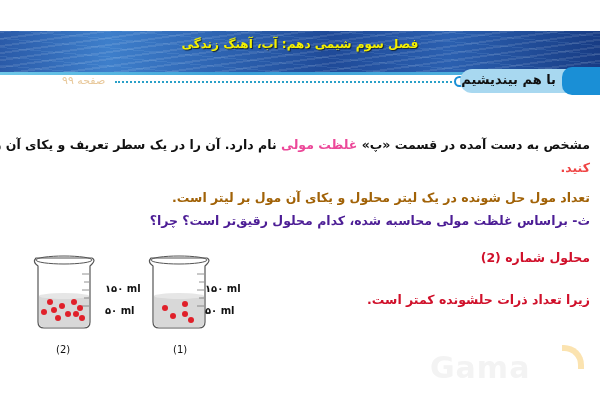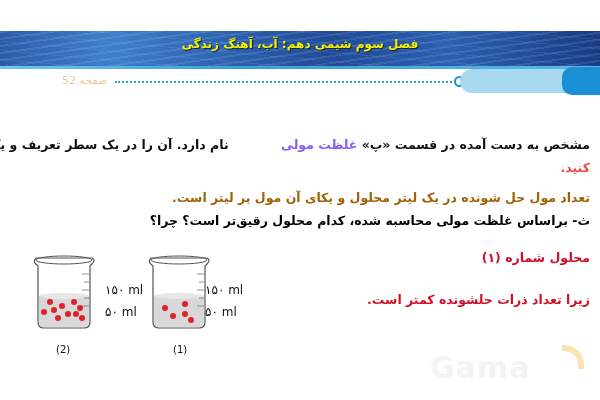--- a/index.html
+++ b/index.html
@@ -1,20 +1,20 @@
 <!DOCTYPE html>
 <html><head>
   <meta charset="utf-8">
   <style>
     * { margin: 0; padding: 0; box-sizing: border-box; }
     html, body { width: 600px; height: 400px; overflow: hidden; background: #ffffff; }
     body { position: relative; font-family: "DejaVu Sans", sans-serif; }
 
     .banner {
-      position: absolute; left: 0; top: 31px; width: 600px; height: 38px;
+      position: absolute; left: 0; top: 31px; width: 600px; height: 44px;
       background: linear-gradient(90deg, #2a5aa8 0%, #3e7fcb 18%, #2f66b4 35%, #1f4a98 55%, #2b60b0 75%, #183c84 100%);
       overflow: hidden;
       text-decoration: underline;
     }
     .banner::before {
       content: ""; position: absolute; inset: 0;
       background:
         repeating-linear-gradient(172deg, rgba(255,255,255,0.10) 0 2px, rgba(255,255,255,0) 2px 7px),
         repeating-linear-gradient(5deg, rgba(180,220,255,0.10) 0 1px, rgba(0,0,0,0) 1px 9px);
     }
@@ -51,62 +51,63 @@
       position: absolute; left: 115px; top: 81px; width: 337px; height: 0;
       border-top: 2px dotted #2aa0c8;
     }
     .page-number {
       position: absolute; left: 62px; top: 74px; font-size: 11px; color: #e8c89a;
       direction: rtl;
     }
 
     .text { position: absolute; direction: rtl; font-weight: bold; font-size: 12.5px; white-space: nowrap; }
     .q1 { right: 10px; top: 137px; color: #111; }
-    .q1 .hl { color: #8b5cf6; font-weight: bold; margin-left: 48px; }
+    .q1 .hl { color: #ec4899; font-weight: bold; }
     .q1b { right: 10px; top: 160px; color: #ef4444; }
     .ans1 { right: 10px; top: 190px; color: #a16207; }
-    .q2 { right: 10px; top: 213px; color: #000000; }
+    .q2 { right: 10px; top: 213px; color: #4c1d95; }
     .ans2 { right: 10px; top: 250px; color: #d0102a; }
     .ans3 { right: 10px; top: 292px; color: #d0102a; }
 
     .beaker-wrap { position: absolute; top: 252px; width: 110px; height: 110px; }
     .beaker-svg { position: absolute; left: 0; top: 0; }
-    .vol-label { position: absolute; font-size: 12px; font-weight: normal; color: #111; white-space: nowrap; }
+    .vol-label { position: absolute; font-size: 10px; font-weight: bold; color: #111; white-space: nowrap; }
     .beaker-caption { position: absolute; font-size: 10px; color: #111; }
 
     .watermark {
       position: absolute; left: 430px; top: 350px; font-size: 30px; font-weight: bold;
       color: #f3f3f3; letter-spacing: 1px; font-family: "DejaVu Sans", sans-serif;
     }
     .watermark-arc {
       position: absolute; left: 562px; top: 345px; width: 22px; height: 24px;
       border-top: 6px solid #fbe0a8; border-right: 6px solid #fbe0a8; border-radius: 0 20px 0 0;
       opacity: 0.9;
     }
   </style>
 </head>
 <body>
 
 <div class="banner">
   <div class="banner-title">فصل سوم شیمی دهم: آب، آهنگ زندگی</div>
 </div>
 
-<div class="page-number">صفحه 52</div>
+<div class="page-number">صفحه ۹۹</div>
 <div class="dotted-line"></div>
 <div class="section-ring"></div>
 <div class="section-tab">
   <div class="light"></div>
   <div class="dark"></div>
+  <div class="label">با هم بیندیشیم</div>
 </div>
 
 <div class="text q1"><span>مشخص به دست آمده در قسمت «پ» </span><span class="hl">غلظت مولی</span><span> نام دارد. آن را در یک سطر تعریف و یکای آن را مشخص</span></div>
 <div class="text q1b">کنید.</div>
 <div class="text ans1">تعداد مول حل شونده در یک لیتر محلول و یکای آن مول بر لیتر است.</div>
 <div class="text q2">ث-  براساس غلظت مولی محاسبه شده، کدام محلول رقیق‌تر است؟ چرا؟</div>
-<div class="text ans2">محلول شماره (۱)</div>
+<div class="text ans2">محلول شماره (2)</div>
 <div class="text ans3">زیرا تعداد ذرات حلشونده کمتر است.</div>
 
 <div class="beaker-wrap" style="left:30px;">
   <svg class="beaker-svg" width="70" height="80" viewBox="0 0 70 80">
     <path d="M8 14 Q2 10 6 6 L62 6 Q66 8 62 12 L60 14 L60 70 Q60 76 54 76 L14 76 Q8 76 8 70 Z" fill="#ffffff" stroke="#555" stroke-width="1.2"></path>
     <ellipse cx="34" cy="8" rx="28" ry="4" fill="none" stroke="#555" stroke-width="1"></ellipse>
     <path d="M9 44 L59 44 L59 70 Q59 75 54 75 L14 75 Q9 75 9 70 Z" fill="#d8d8d8"></path>
     <ellipse cx="34" cy="44" rx="25" ry="3" fill="#e6e6e6"></ellipse>
     <line x1="52" y1="22" x2="59" y2="22" stroke="#777" stroke-width="0.8"></line>
     <line x1="54" y1="30" x2="59" y2="30" stroke="#777" stroke-width="0.8"></line>

